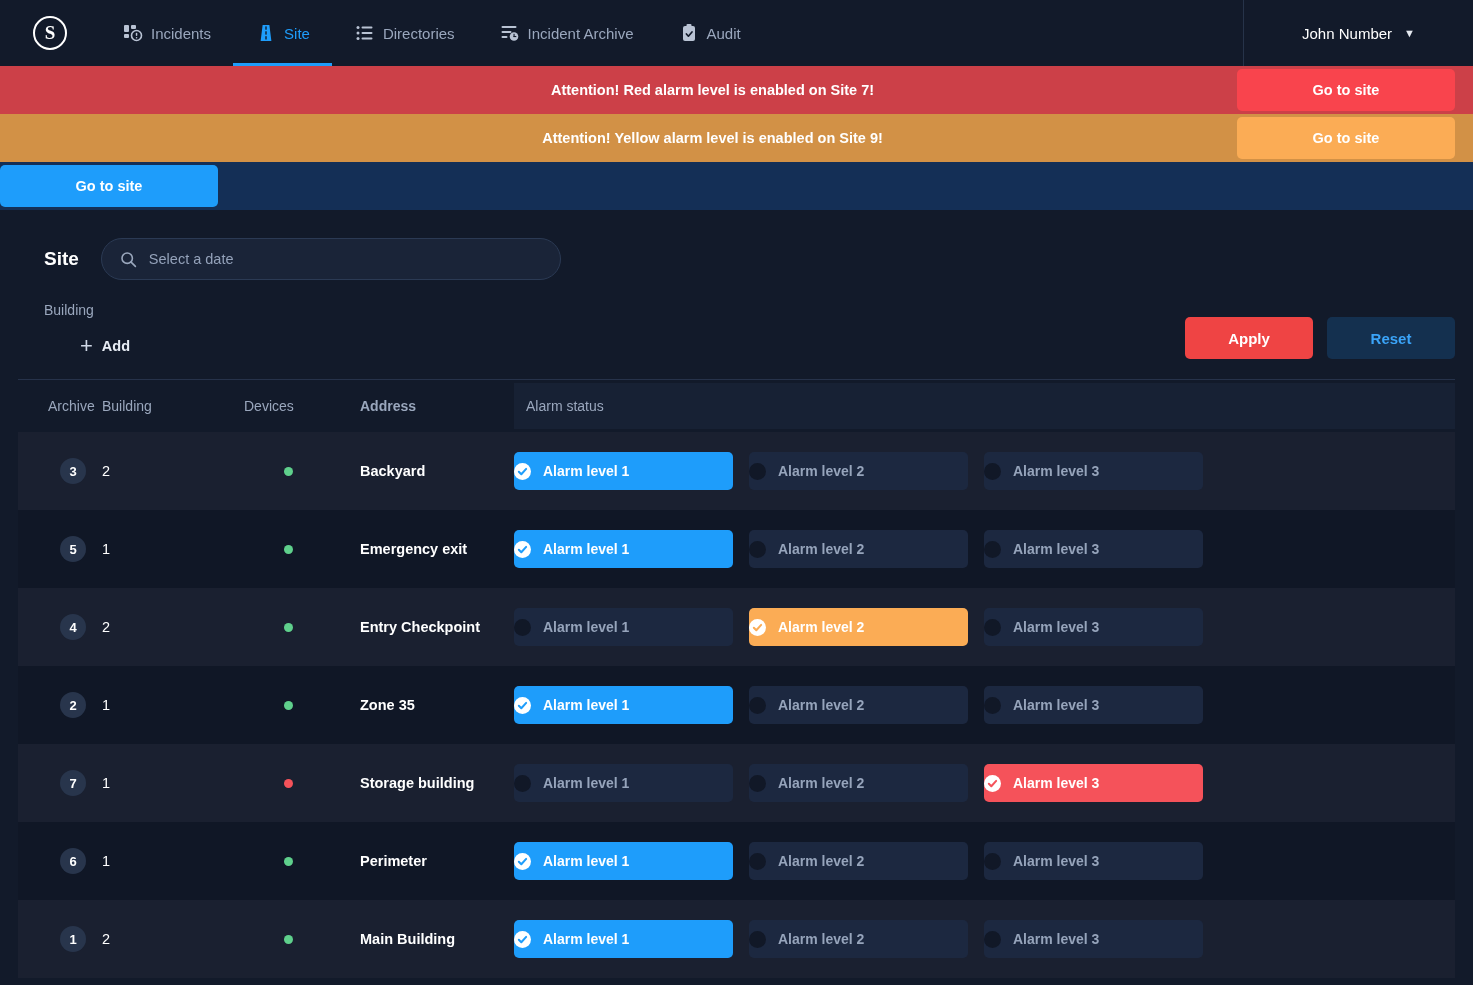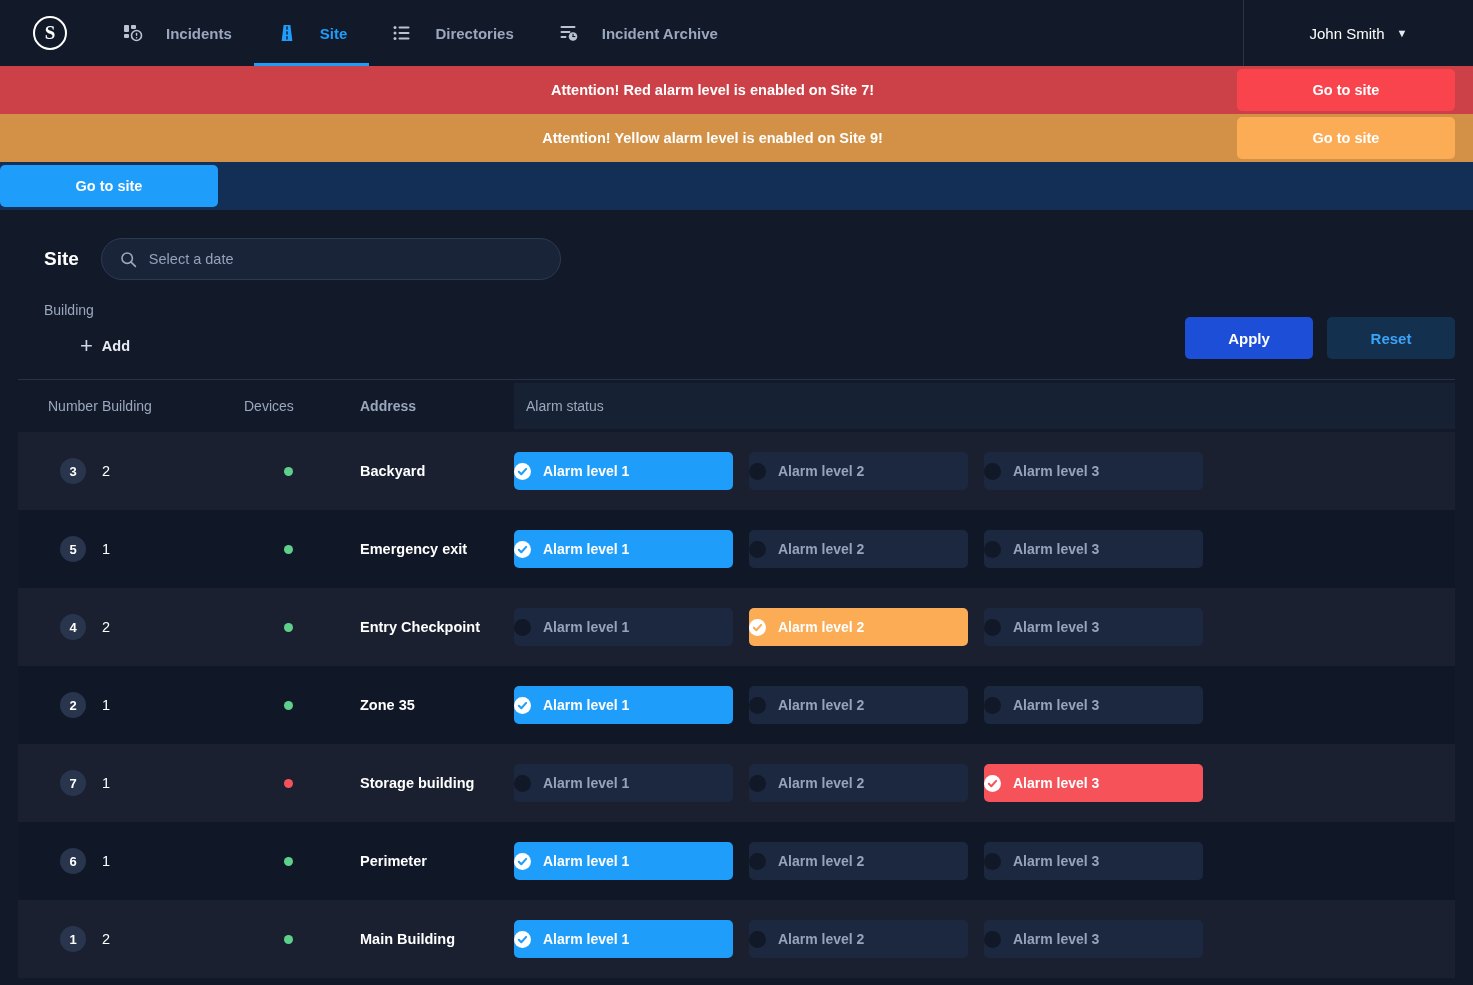--- a/index.html
+++ b/index.html
@@ -37,25 +37,25 @@
     font-family: "Liberation Serif", serif;
   }
   .nav-items {
     display: flex;
     align-items: stretch;
     flex: 1;
   }
   .nav-item {
     display: flex;
     align-items: center;
-    gap: 22px;
+    gap: 7px;
     padding: 0 22px;
     color: #9aa7bd;
     font-size: 15px;
-    font-weight: bold;
+    font-weight: normal;
     cursor: pointer;
     position: relative;
     text-align: right;
   }
   .nav-item .nav-label { white-space: nowrap; }
   .nav-item.active { color: #1e9dfb; }
   .nav-item.active::after {
     content: "";
     position: absolute;
     left: 0; right: 0; bottom: 0;
@@ -187,21 +187,21 @@
   .btn {
     width: 128px;
     height: 42px;
     border: none;
     border-radius: 5px;
     font-size: 15px;
     font-weight: bold;
     cursor: pointer;
     font-family: "Liberation Sans", sans-serif;
   }
-  .btn-apply { background: #1d4ed8; color: #ffffff; margin-left: 23px; }
+  .btn-apply { background: #ef4444; color: #ffffff; margin-left: 23px; }
   .btn-reset { background: #14304f; color: #3ba4f8; }
 
   
   .table {
     margin: 18px 18px 0 18px;
     border-top: 1px solid #26324a;
   }
   .thead {
     display: flex;
     align-items: center;
@@ -341,24 +341,34 @@
           <rect x="1.5" y="8" width="10" height="2" rx="1"></rect>
           <rect x="1.5" y="13" width="6" height="2" rx="1"></rect>
           <circle cx="14" cy="13.5" r="4.3"></circle>
           <rect x="13.5" y="10.8" width="1.1" height="3.2" fill="#121a2a"></rect>
           <rect x="13.5" y="13" width="2.8" height="1.1" fill="#121a2a"></rect>
         </svg>
       </span>
       <span class="nav-label">Incident Archive</span>
     </div>
 
+    <div class="nav-item">
+      <span class="nav-icon">
+        <svg width="20" height="20" viewBox="0 0 20 20" fill="currentColor">
+          <rect x="4" y="3" width="12" height="15" rx="2"></rect>
+          <rect x="7.5" y="1" width="5" height="3.6" rx="1.1"></rect>
+          <path d="M7.4 11 l2 2.2 l3.6 -4.2" fill="none" stroke="#121a2a" stroke-width="1.7" stroke-linecap="round" stroke-linejoin="round"></path>
+        </svg>
+      </span>
+      <span class="nav-label">Audit</span>
+    </div>
 
   </div>
   <div class="user-area">
-    <span>John Smith</span>
+    <span>John Number</span>
     <span class="caret">▼</span>
   </div>
 </div>
 
 <div class="banner banner-red">
   <div class="banner-text">Attention! Red alarm level is enabled on Site 7!</div>
   <button class="banner-btn">Go to site</button>
 </div>
 <div class="banner banner-yellow">
   <div class="banner-text">Attention! Yellow alarm level is enabled on Site 9!</div>
@@ -392,21 +402,21 @@
     </div>
     <div class="action-btns">
       <button class="btn btn-apply">Apply</button>
       <button class="btn btn-reset">Reset</button>
     </div>
   </div>
 </div>
 
 <div class="table">
   <div class="thead">
-    <div class="th c-number">Number</div>
+    <div class="th c-number">Archive</div>
     <div class="th c-building">Building</div>
     <div class="th c-devices">Devices</div>
     <div class="th c-address">Address</div>
     <div class="th c-alarm">Alarm status</div>
   </div>
   <div id="tbody">
       <div class="trow odd">
         <div class="cell c-number">
           <span class="num-badge">3</span>
         </div>

